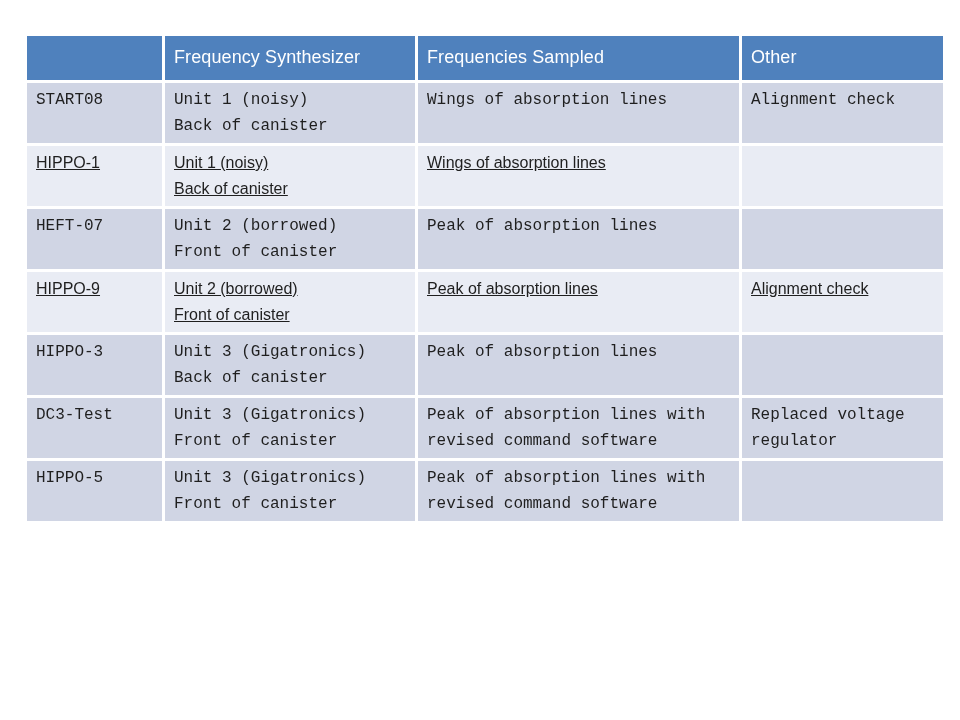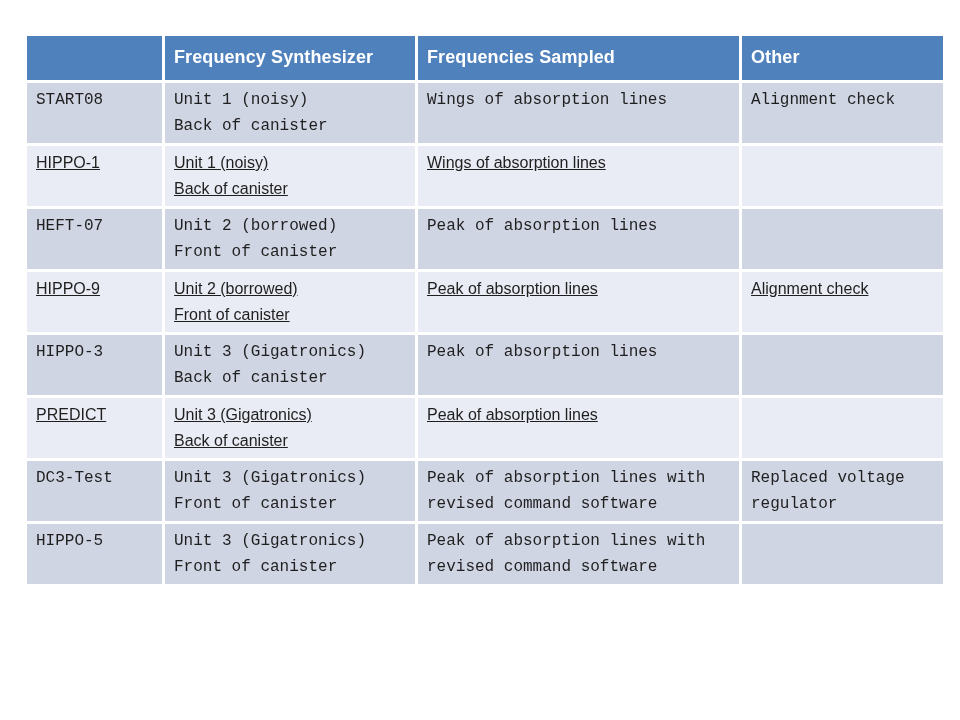--- a/index.html
+++ b/index.html
@@ -32,21 +32,21 @@
     table-layout: fixed;
   }
   th, td {
     border: 3px solid var(--grid);
     box-sizing: border-box;
   }
   thead th {
     background: var(--header-bg);
     color: var(--header-text);
     font-size: 18px;
-    font-weight: bold;
+    font-weight: normal;
     text-align: left;
     vertical-align: middle;
     height: 47px;
     padding: 2px 9px 4px 9px;
     letter-spacing: 0.1px;
   }
   tbody td {
     color: var(--body-text);
     font-size: 16px;
     line-height: 26px;
@@ -107,27 +107,20 @@
     <td>Peak of absorption lines</td>
     <td>Alignment check</td>
   </tr>
         <tr class="band-dark">
     <td>HIPPO-3</td>
     <td>Unit 3 (Gigatronics)
 Back of canister</td>
     <td>Peak of absorption lines</td>
     <td></td>
   </tr>
-        <tr class="band-light">
-    <td>PREDICT</td>
-    <td>Unit 3 (Gigatronics)
-Back of canister</td>
-    <td>Peak of absorption lines</td>
-    <td></td>
-  </tr>
         <tr class="band-dark">
     <td>DC3-Test</td>
     <td>Unit 3 (Gigatronics)
 Front of canister</td>
     <td>Peak of absorption lines with
 revised command software</td>
     <td>Replaced voltage
 regulator</td>
   </tr>
         <tr class="band-dark">

